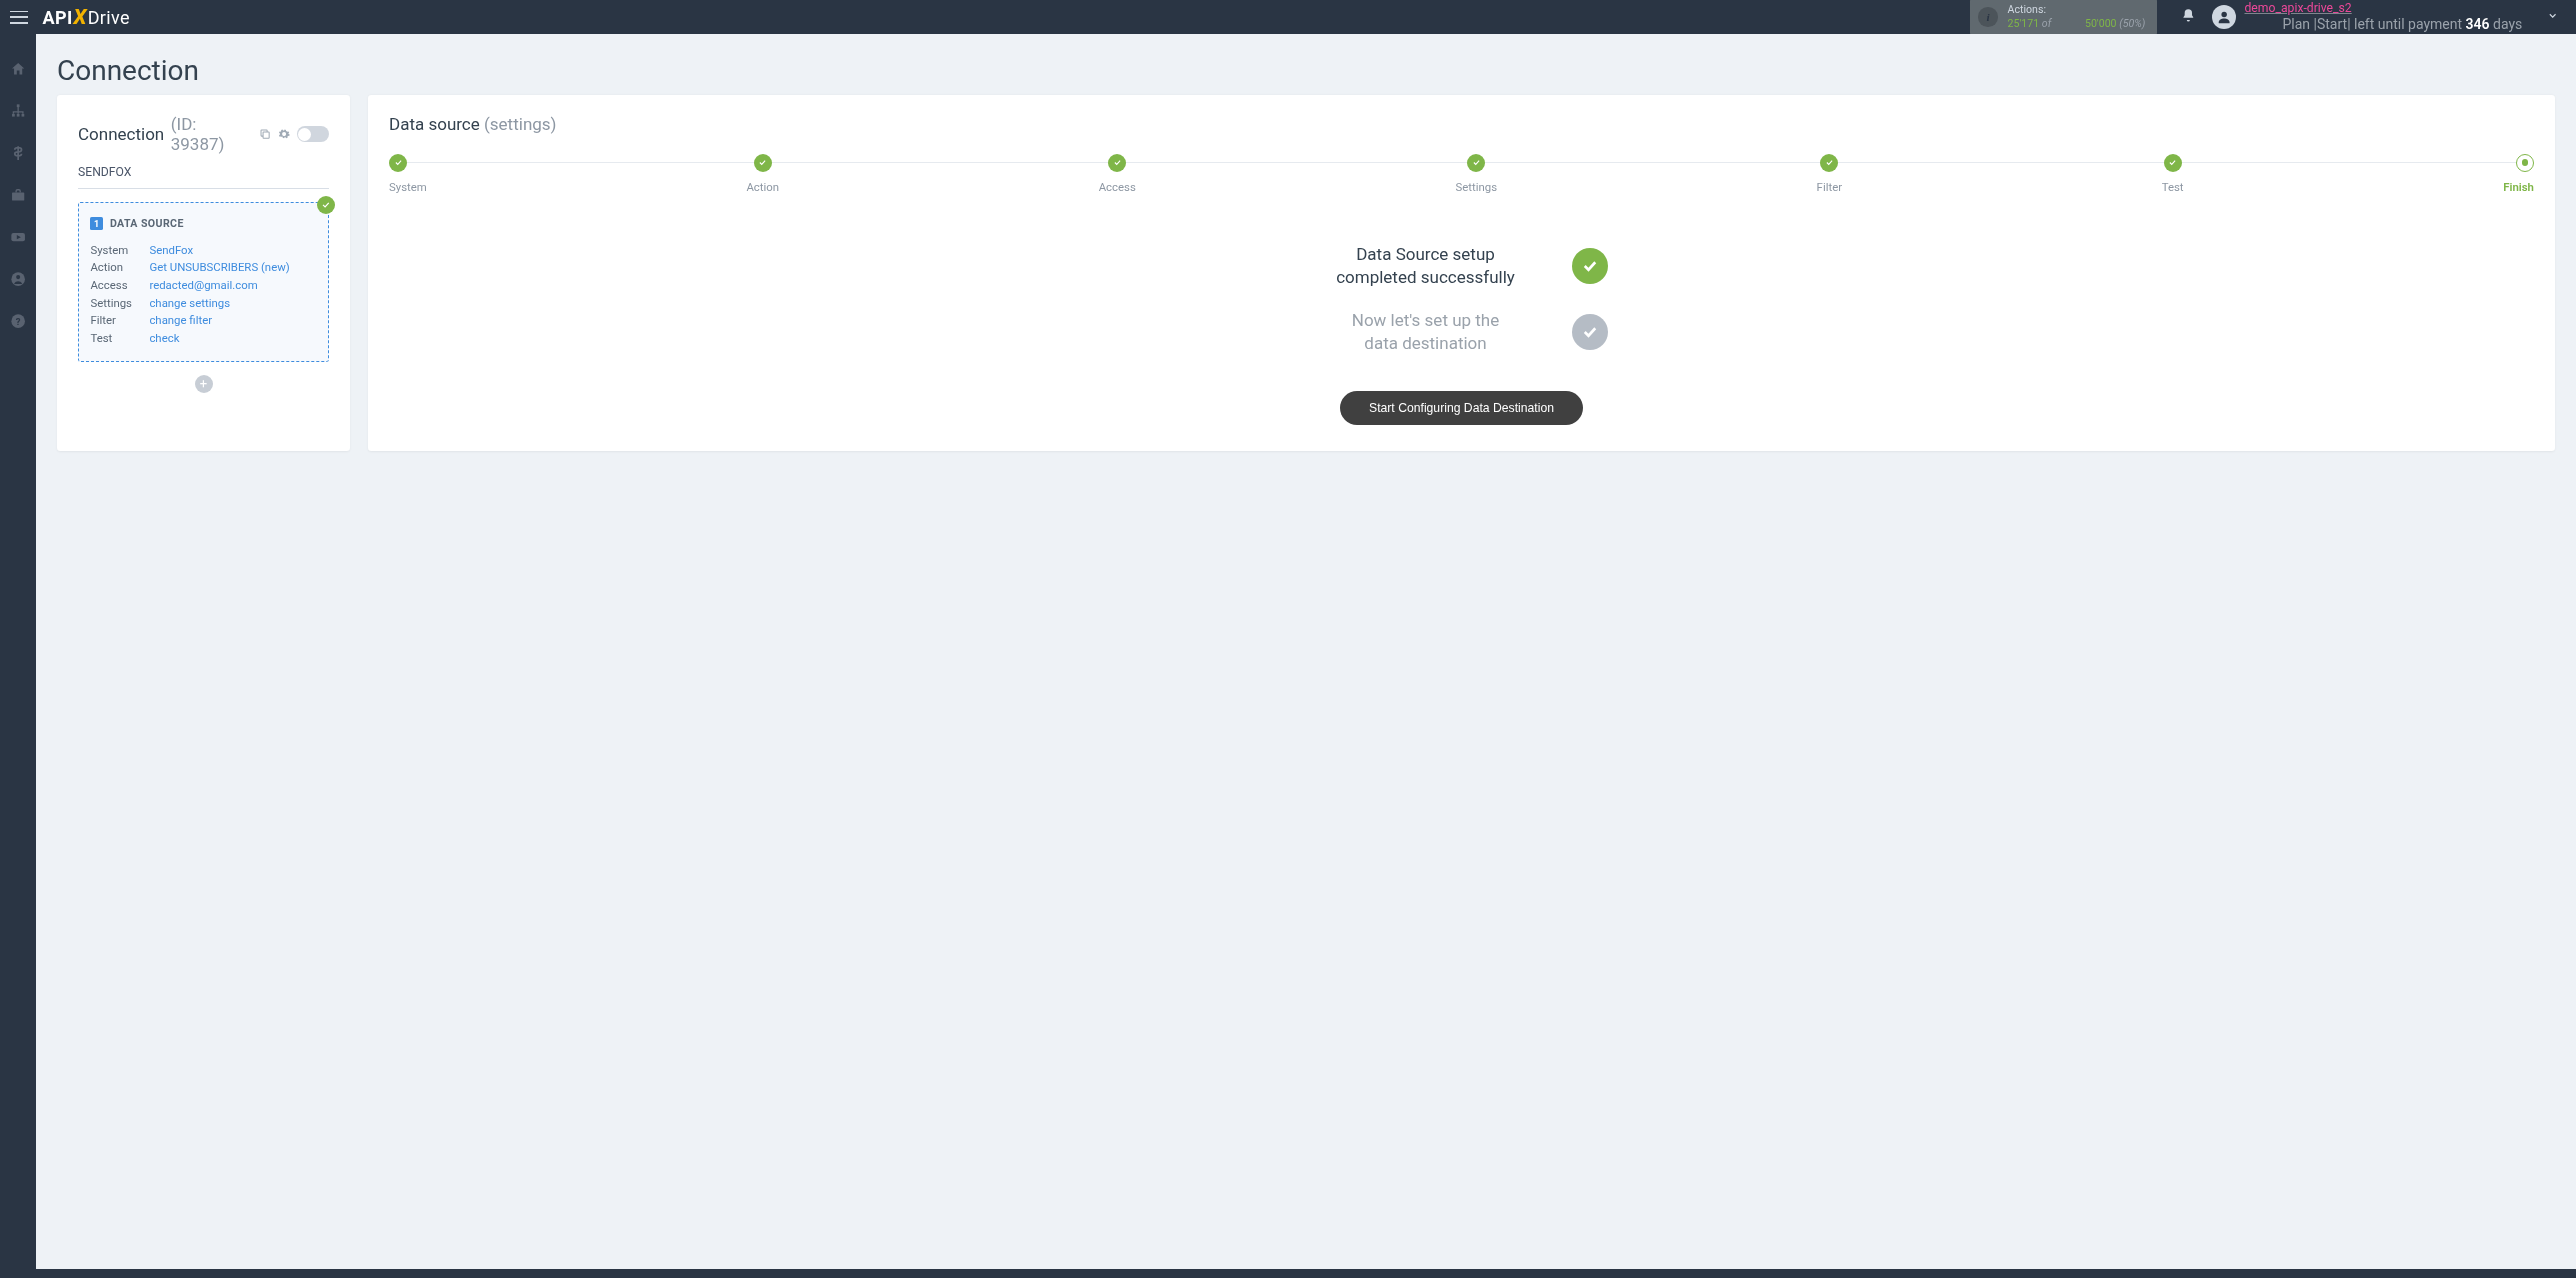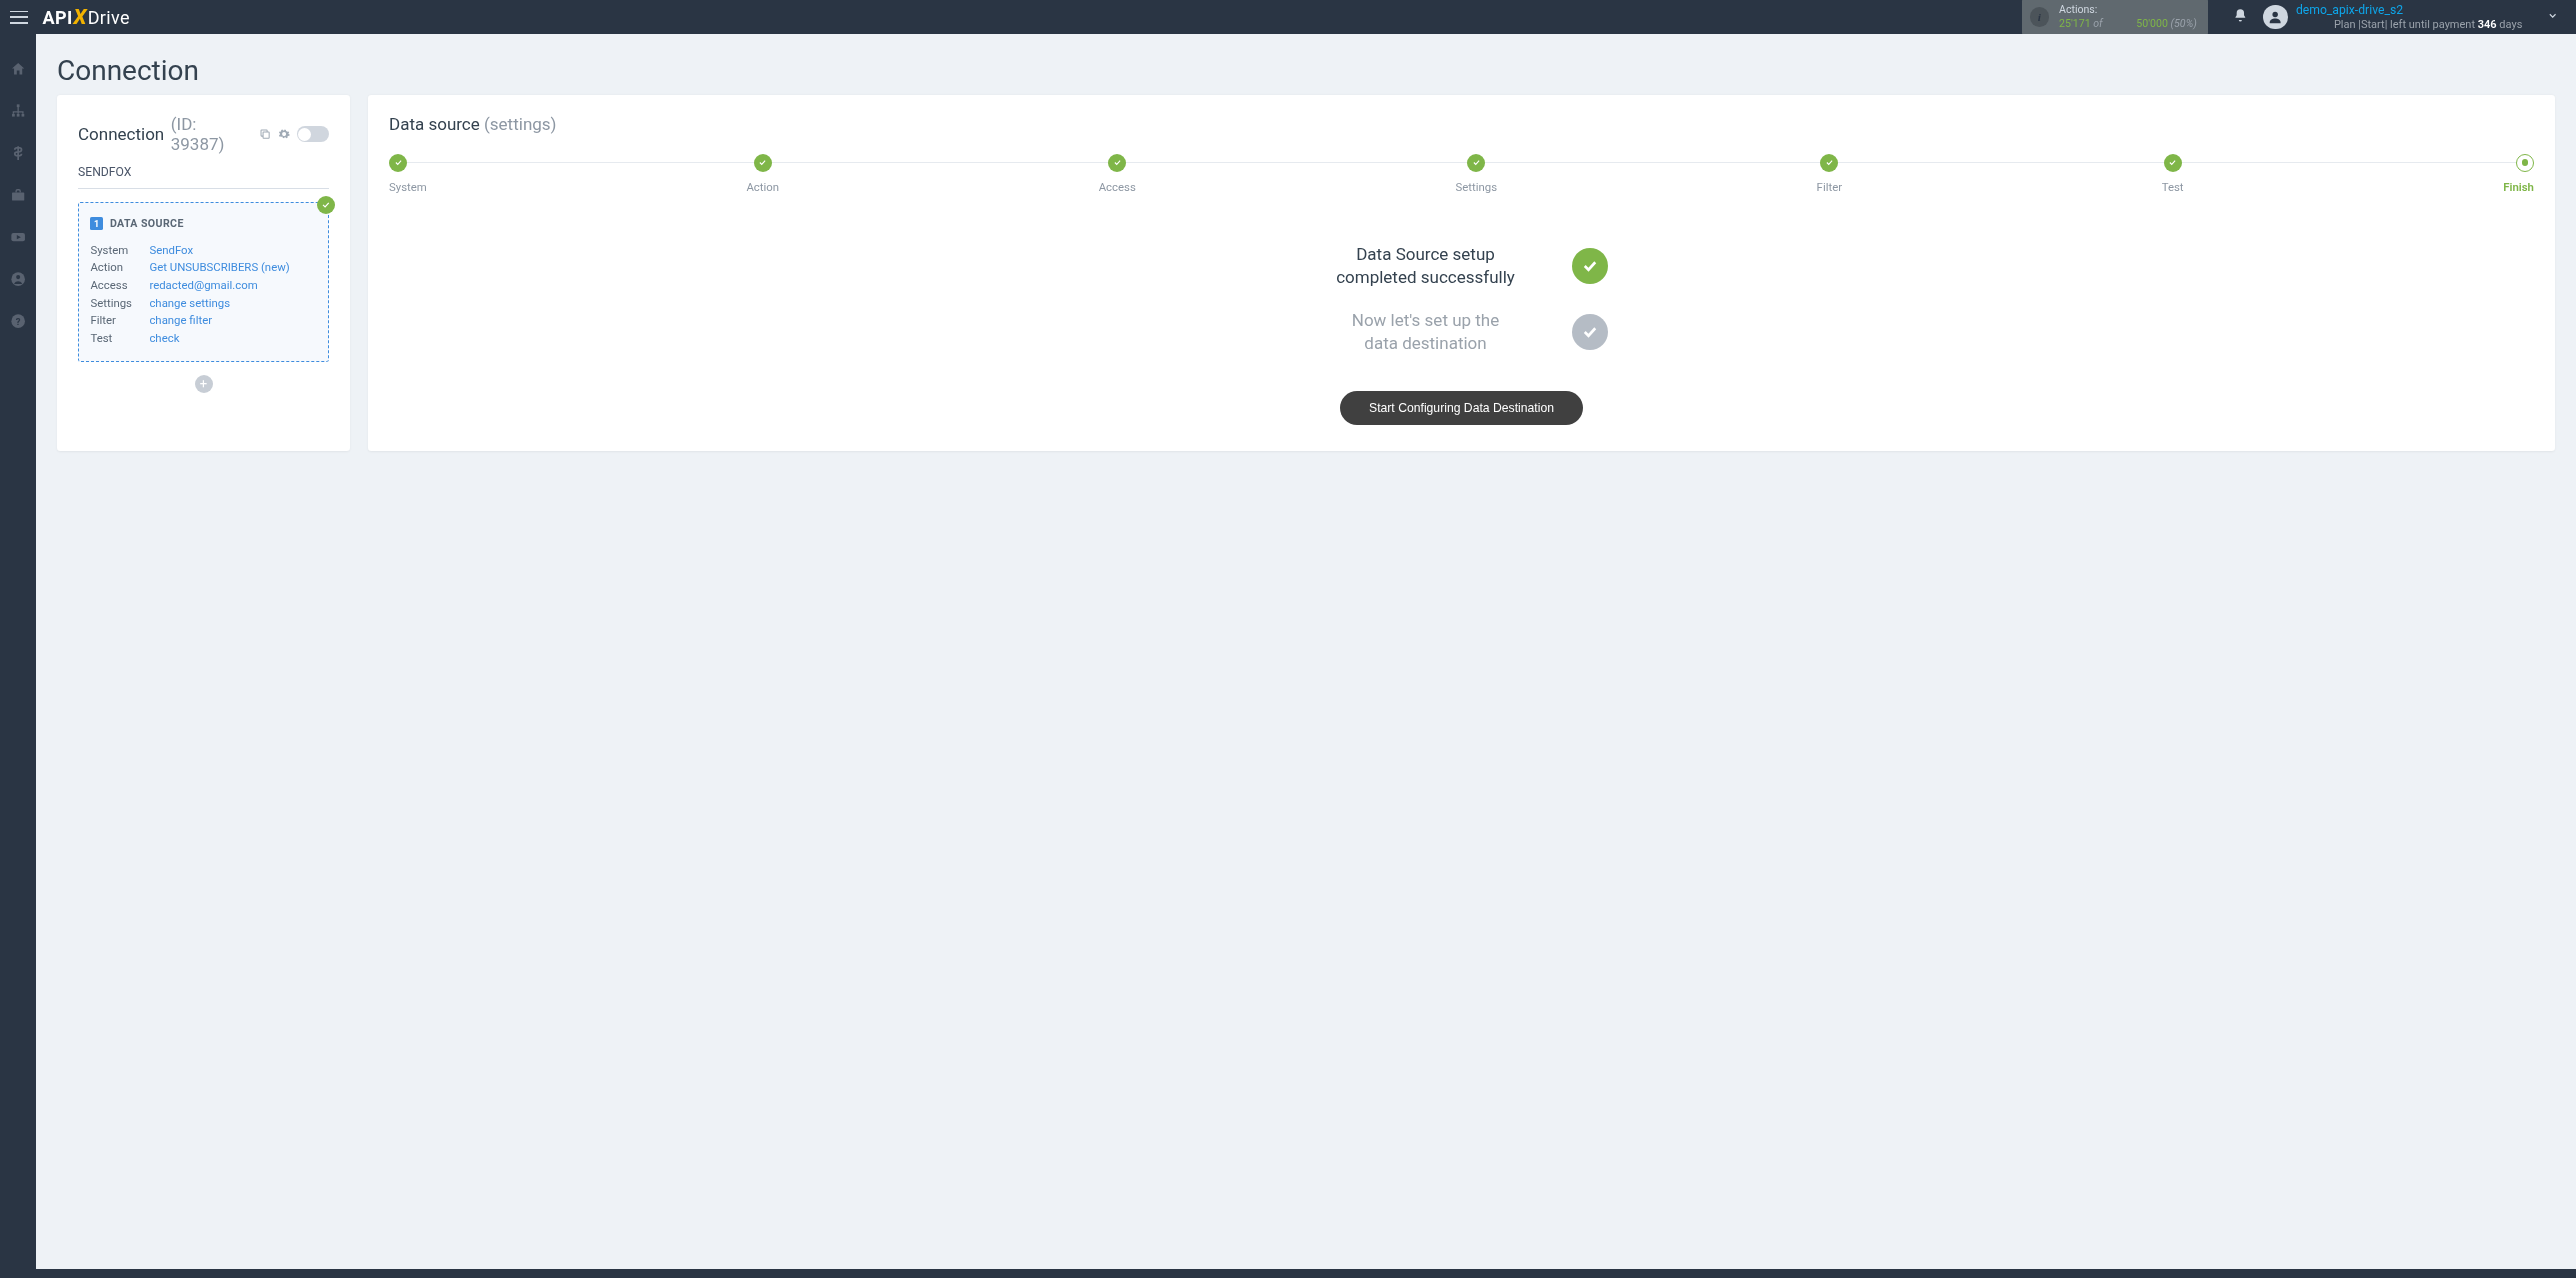--- a/index.html
+++ b/index.html
@@ -19,22 +19,22 @@
 .actions-text { font-size: 10.6px; line-height: 1.3; }
 .actions-label { color: #cfd7e0; }
 .actions-count { color: #7fb648; }
 .actions-of { color: #9aa2ab; font-style: italic; }
 .actions-total { color: #7fb648; margin-left: 31px; }
 .actions-pct { color: #9aa2ab; font-style: italic; }
 .bell-icon, .user-avatar, .chevron-down { color: #cfd7e0; margin: 0 8.1px; cursor: pointer; }
 .user-avatar { width: 24.4px; height: 24.4px; border-radius: 50%; background: #cfd7e0; display: flex; align-items: center; justify-content: center; }
 .user-avatar svg { fill: #2a3544; }
 .user-block { display: flex; flex-direction: column; line-height: 1.25; margin-right: 16.3px; }
-.user-name { color: #0ea5e9; font-size: 12.2px; text-decoration-color: rgba(255,255,255,0.4); }
-.user-plan { color: #9aa2ab; font-size: 11px; padding-left: 38px; }
+.user-name { color: #ec4899; font-size: 12.2px; text-decoration: underline; text-decoration-color: rgba(255,255,255,0.4); }
+.user-plan { color: #9aa2ab; font-size: 14px; padding-left: 38px; }
 .user-plan strong { color: #fff; font-weight: 600; }
 
 .shell { display: flex; min-height: calc(100vh - 43px); }
 .sidebar { width: 36px; background: #2a3544; display: flex; flex-direction: column; align-items: center; padding-top: 24.4px; gap: 21px; }
 .sidebar-item { color: #7d8590; cursor: pointer; width: 36px; height: 21px; display: flex; align-items: center; justify-content: center; }
 .sidebar-item svg { width: 16.3px; height: 16.3px; fill: #596270; }
 
 .main { flex: 1; background: #eef2f6; padding: 19.5px 21px; }
 .page-title { font-size: 28px; font-weight: 400; color: #34424f; margin-bottom: 8.1px; }
 .breadcrumb { font-size: 11.4px; color: #7b8a9a; margin-bottom: 16.3px; }

